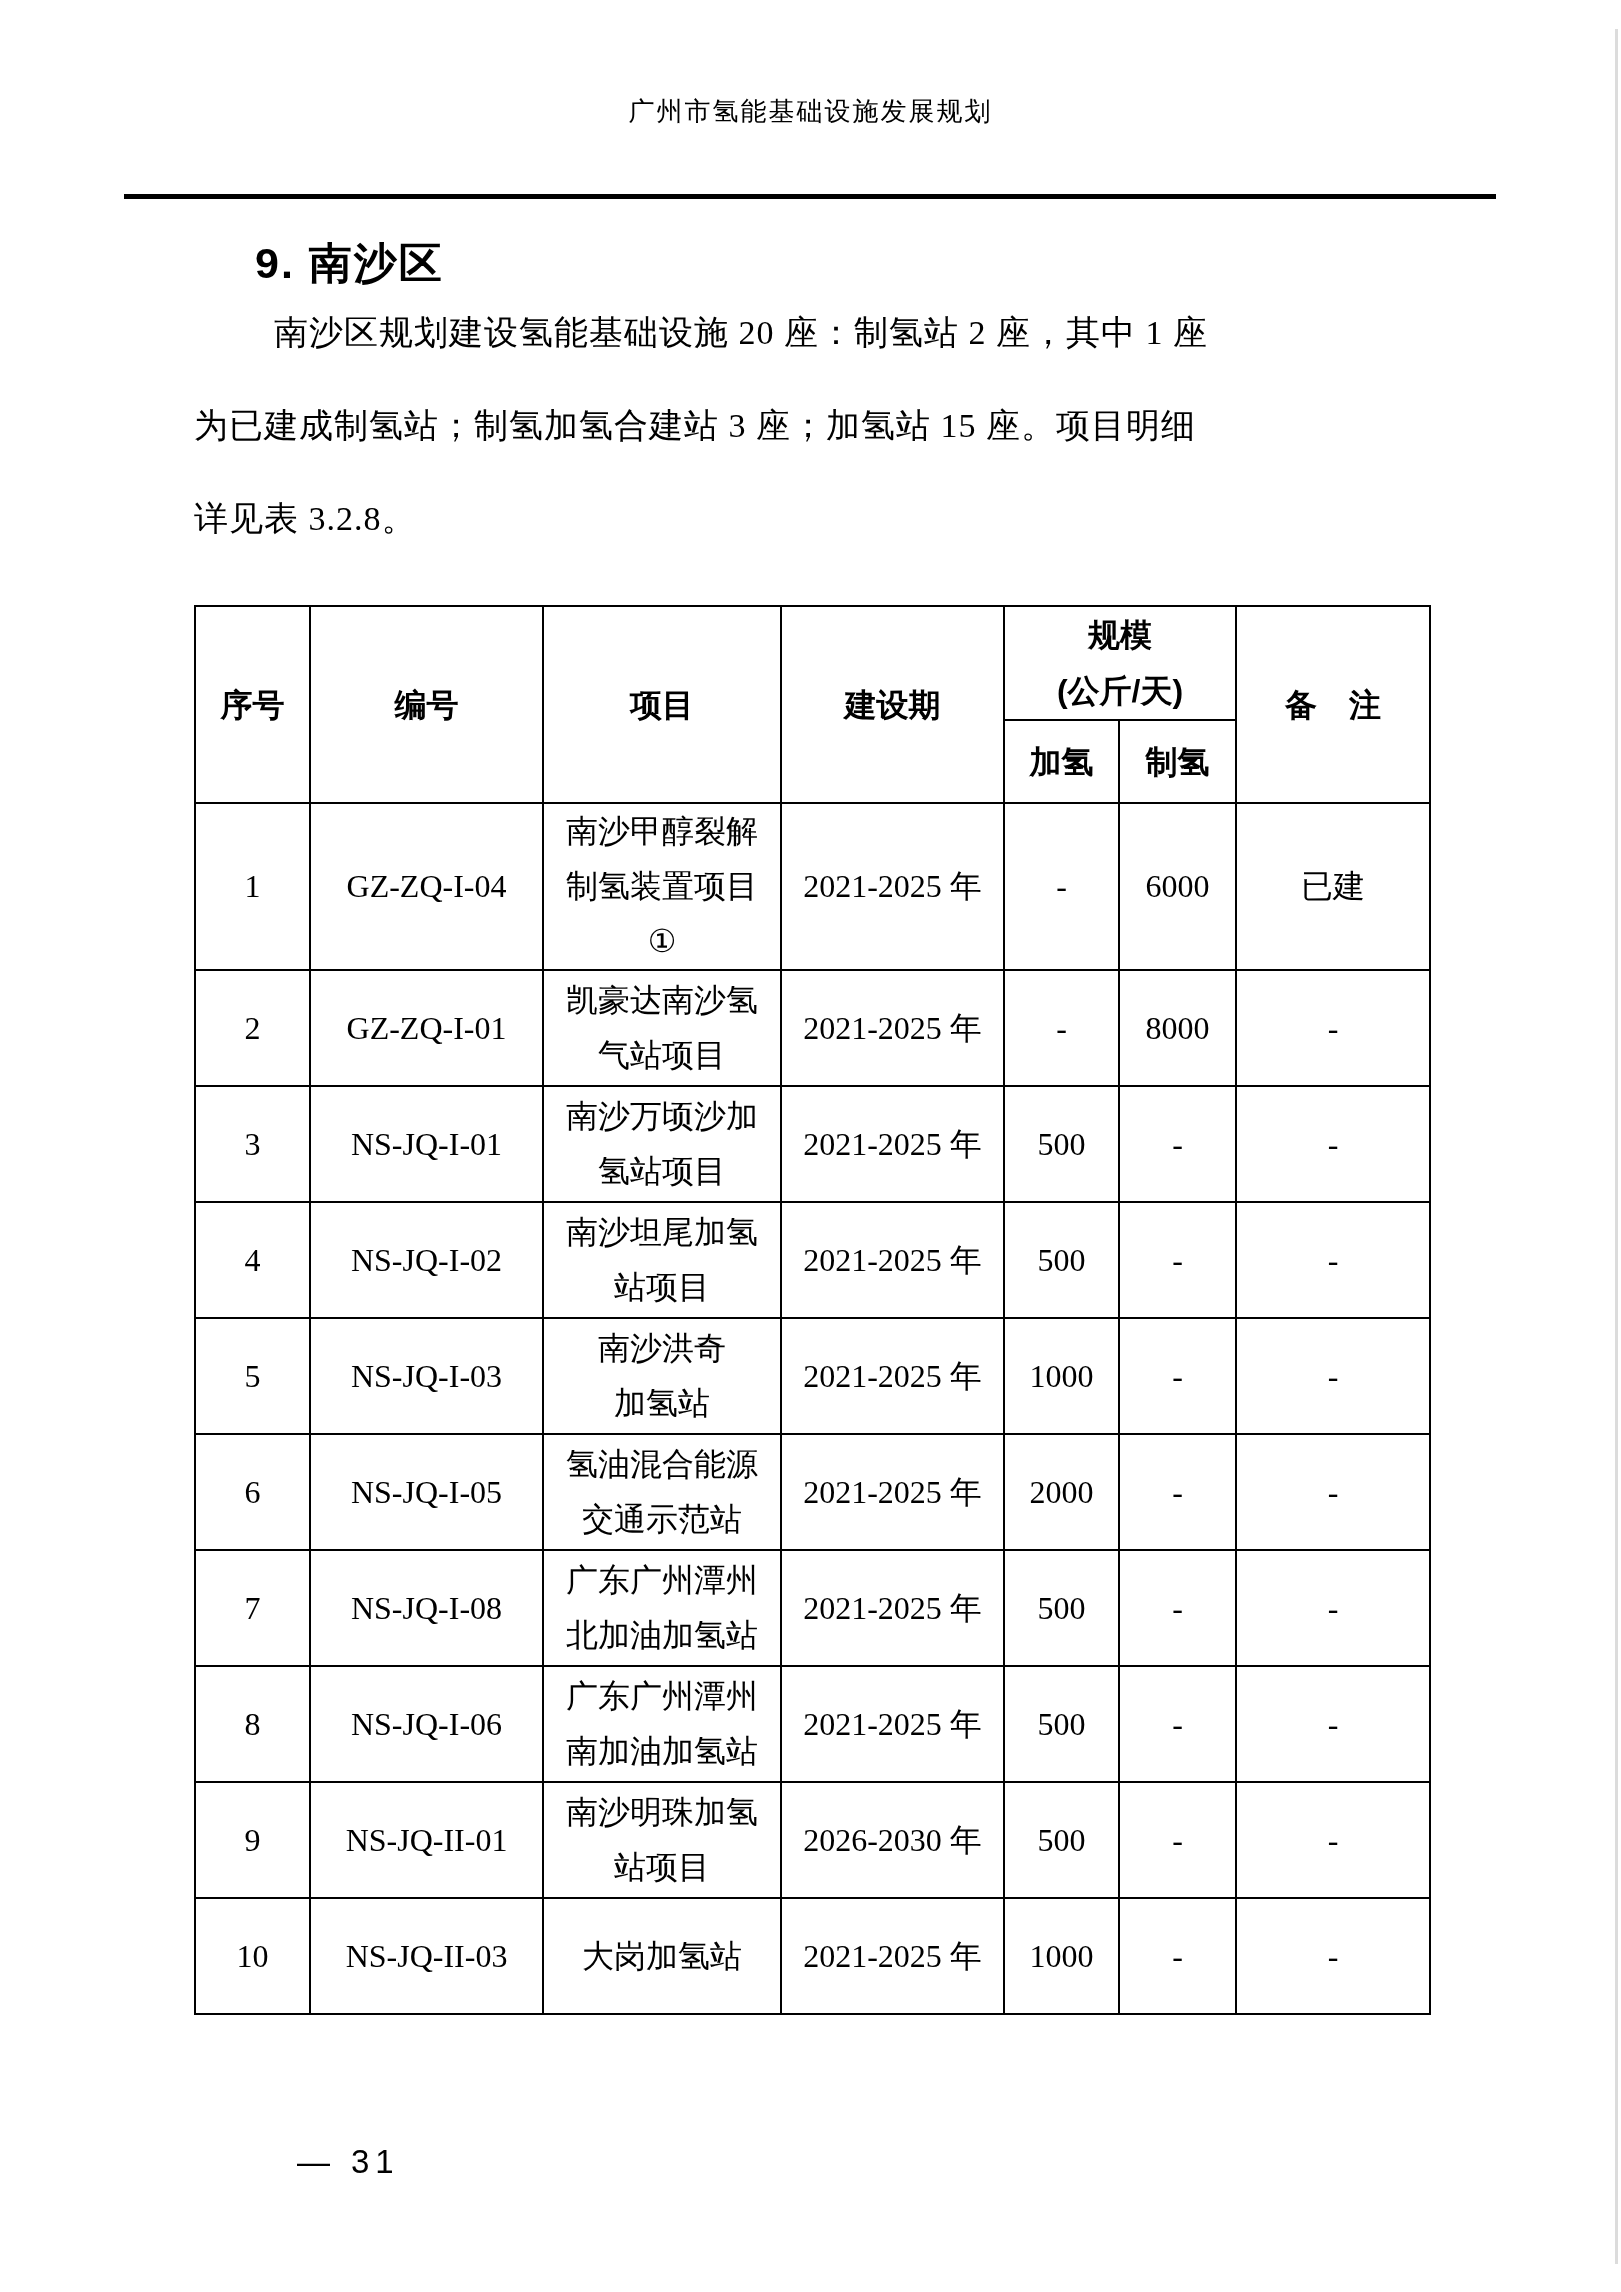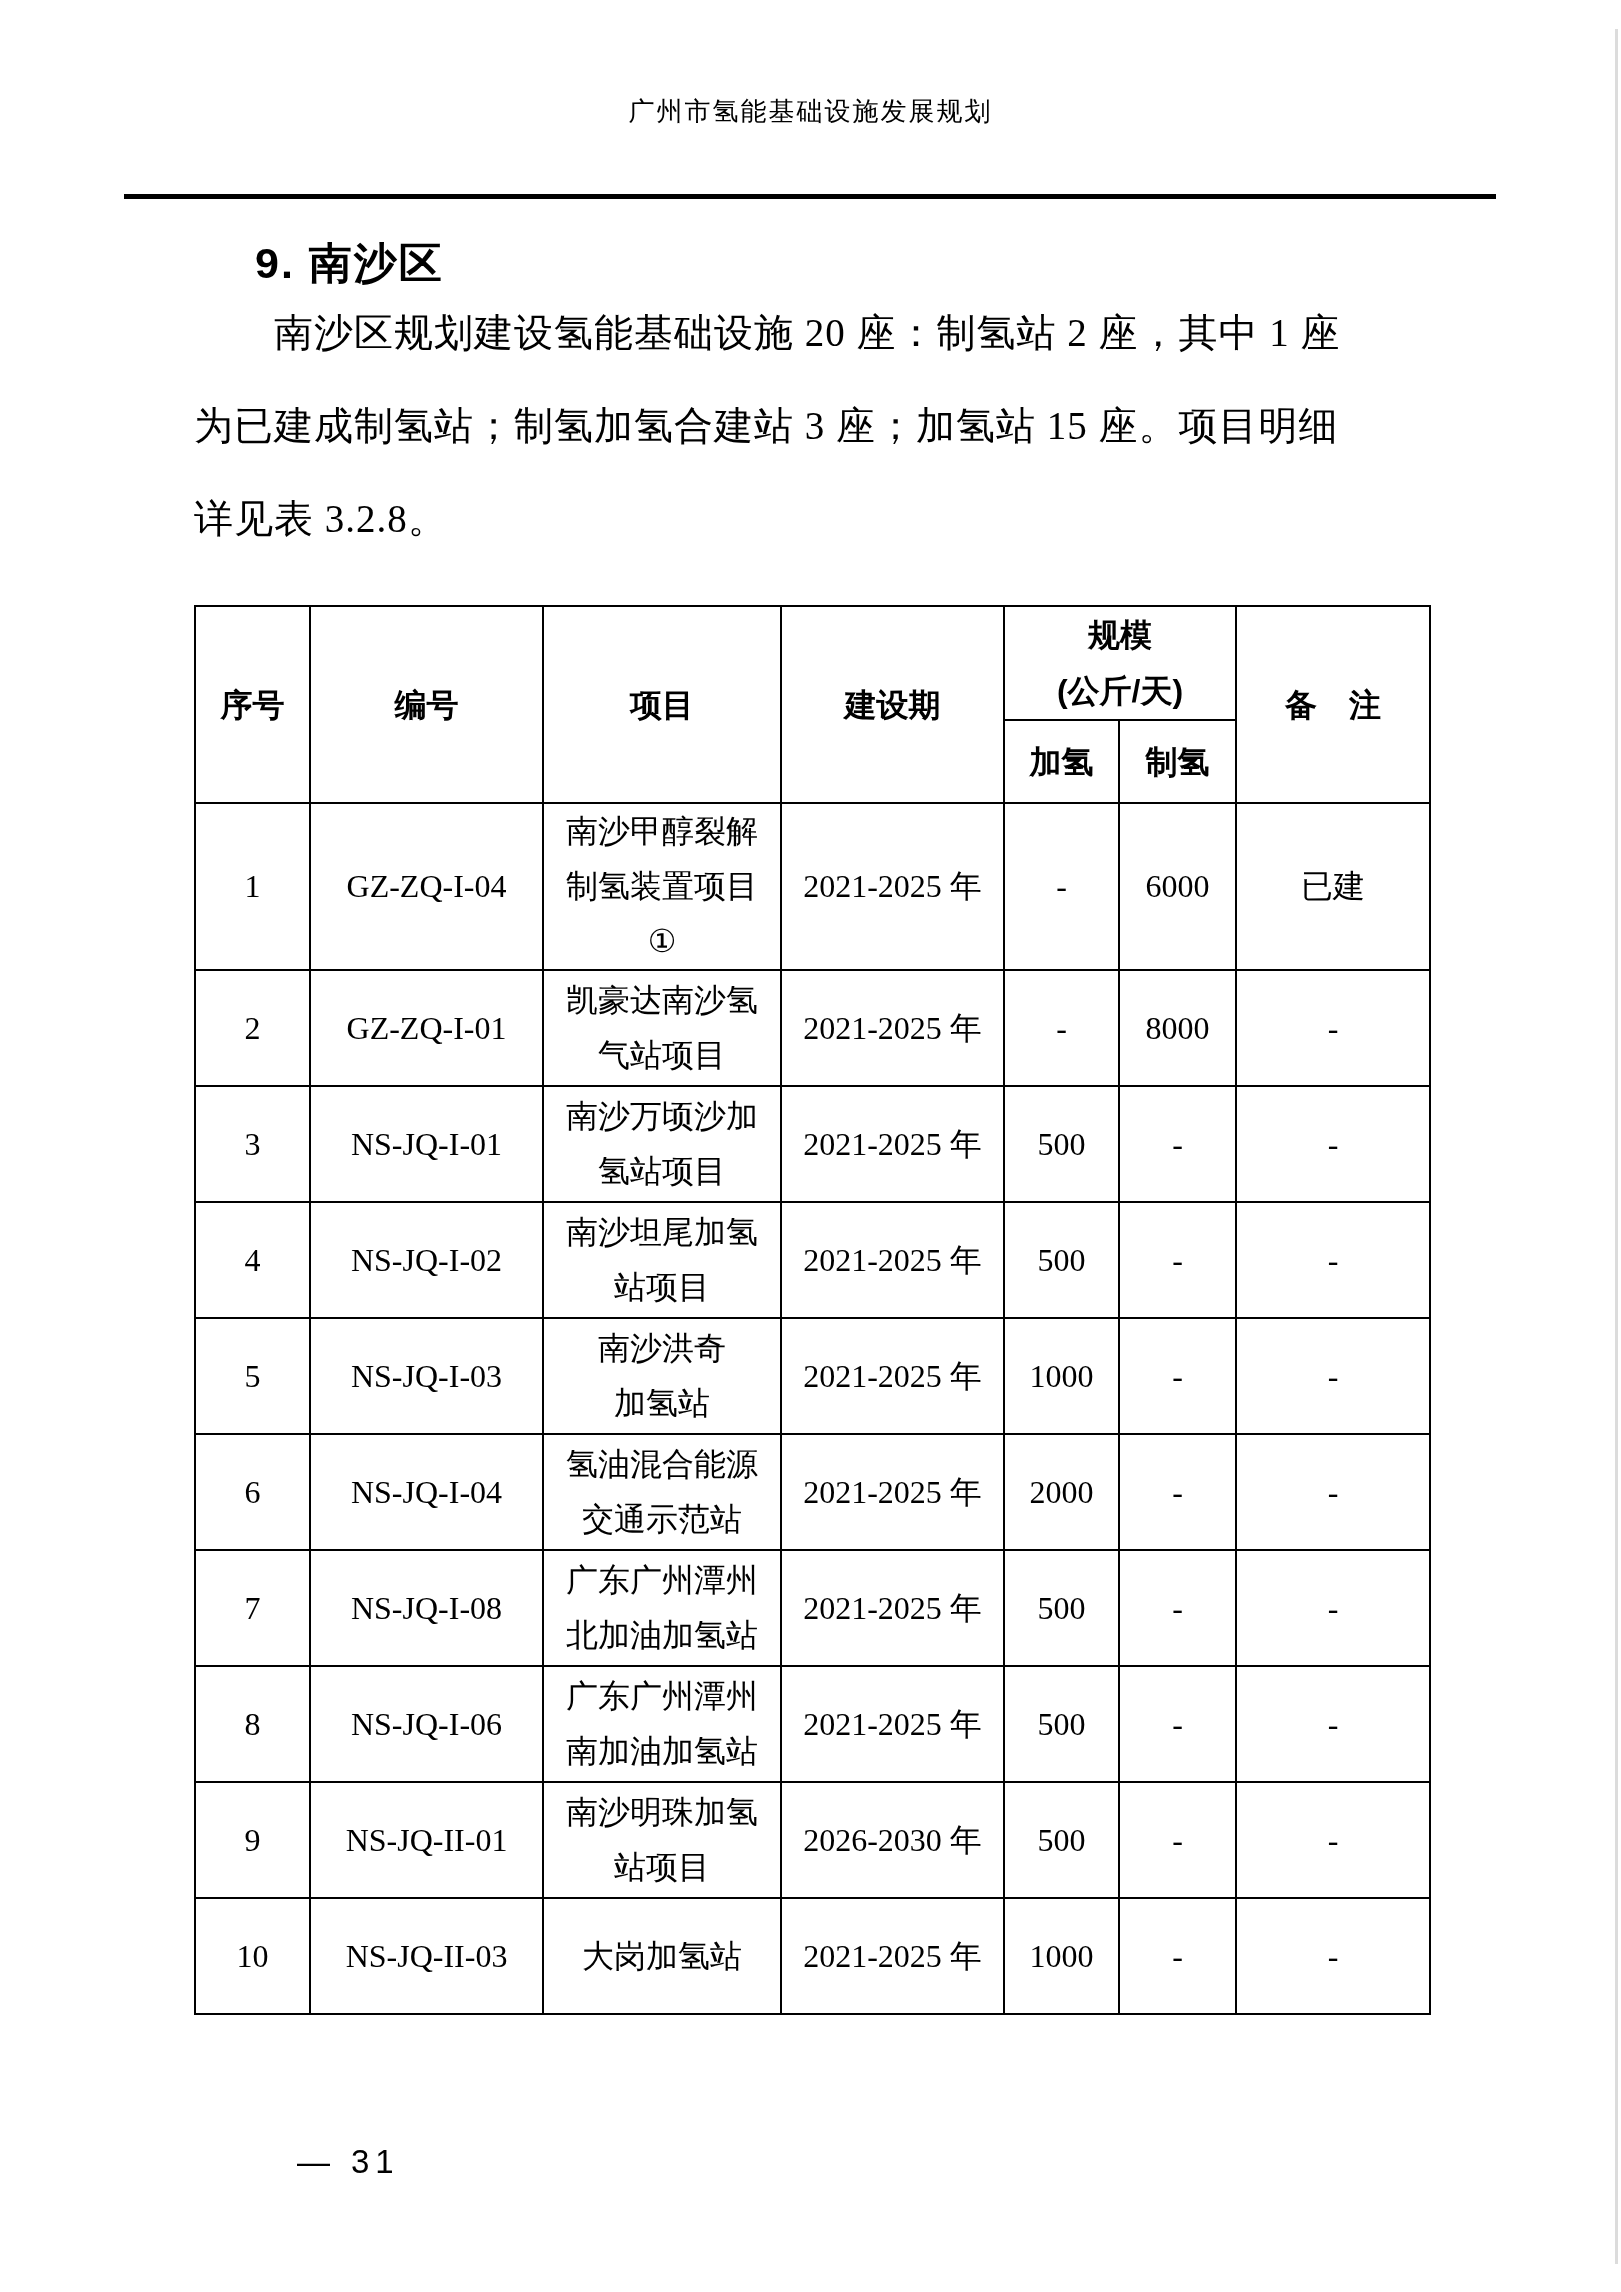--- a/index.html
+++ b/index.html
@@ -30,21 +30,21 @@
 
   .section-heading {
     position: absolute; top: 235px; left: 255px;
     font-size: 43px; font-weight: bold;
     font-family: Liberation Sans, sans-serif;
     letter-spacing: 2px;
   }
 
   .paragraph {
     position: absolute; top: 286px; left: 194px; width: 1247px;
-    font-size: 39px; letter-spacing: 1px;
+    font-size: 34px; letter-spacing: 1px;
   }
   .para-line { line-height: 93px; height: 93px; white-space: nowrap; }
   .para-line.first { text-indent: 80px; }
 
   .table-caption {
     position: absolute; top: 551px; left: 191px; width: 1098px;
     text-align: center;
     font-size: 39px; font-weight: bold;
     font-family: "Liberation Sans", "DejaVu Sans", sans-serif;
     letter-spacing: 1px;
@@ -175,21 +175,21 @@
         <td>NS-JQ-I-03</td>
         <td>南沙洪奇
 加氢站</td>
         <td>2021-2025 年</td>
         <td>1000</td>
         <td>-</td>
         <td>-</td>
       </tr>
       <tr>
         <td>6</td>
-        <td>NS-JQ-I-04</td>
+        <td>NS-JQ-I-05</td>
         <td>氢油混合能源
 交通示范站</td>
         <td>2021-2025 年</td>
         <td>2000</td>
         <td>-</td>
         <td>-</td>
       </tr>
       <tr>
         <td>7</td>
         <td>NS-JQ-I-08</td>

